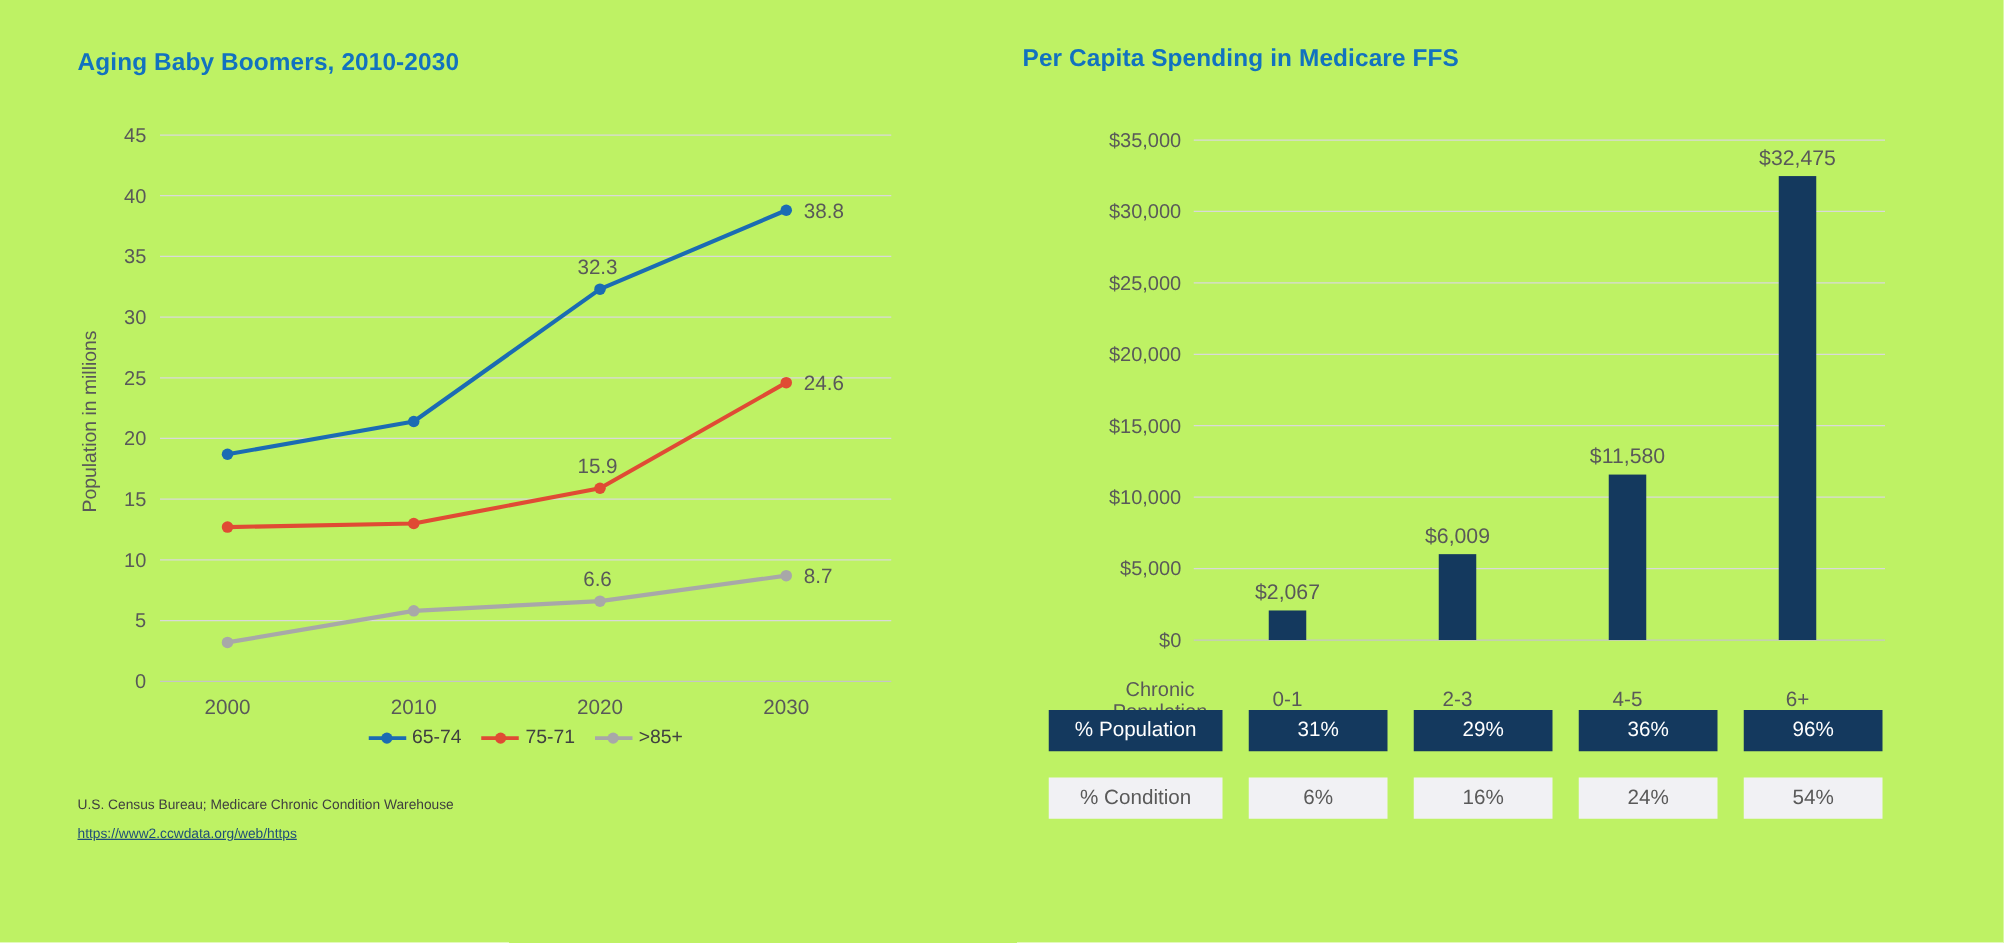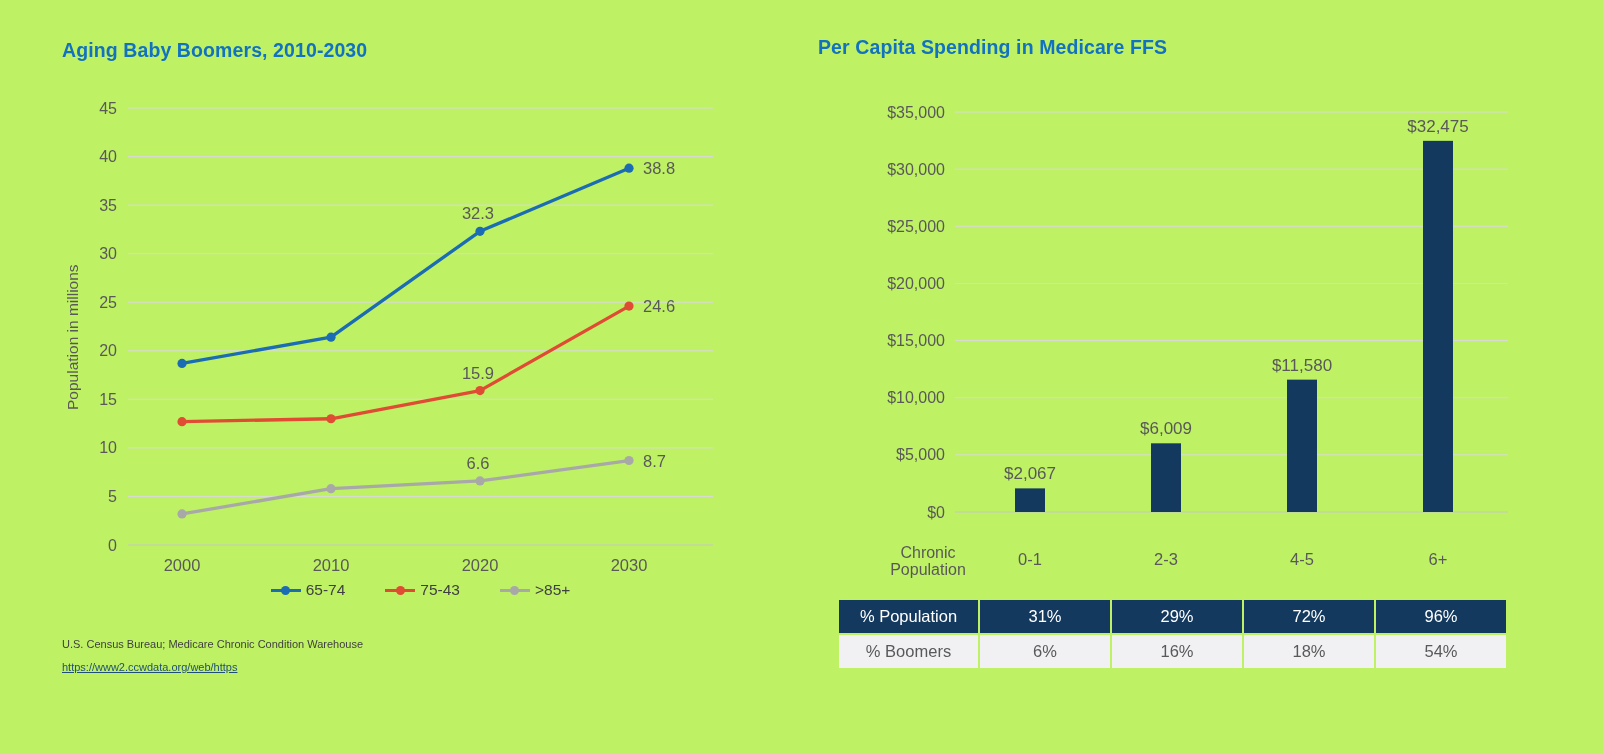--- a/index.html
+++ b/index.html
@@ -15,33 +15,33 @@
   svg{position:absolute;font-family:"Liberation Sans",sans-serif;}
   #lineChart{left:0;top:90px;}
   #barChart{left:830px;top:95px;}
 
   .tick{font-size:16px;fill:#595959;}
   .xtick{font-size:16.5px;fill:#595959;}
   .dlabel{font-size:16.5px;fill:#595959;}
   .blabel{font-size:17px;fill:#595959;}
 
   .legend{position:absolute;left:128px;top:581px;width:585px;display:flex;justify-content:center;
-          gap:40px;align-items:center;font-size:15.5px;color:#404040;}
+          gap:16px;align-items:center;font-size:15.5px;color:#404040;}
   .legend-item{display:flex;align-items:center;gap:5px;}
   .lmark{display:inline-block;width:30px;height:3px;position:relative;}
   .lmark::after{content:"";position:absolute;left:10.5px;top:-3px;width:9px;height:9px;border-radius:50%;background:inherit;}
 
   .source{position:absolute;left:62px;top:633px;font-size:11px;color:#3F3F3F;line-height:23px;}
   .source a{color:#1F4E79;text-decoration:underline;}
 
   .xcap{position:absolute;left:868px;top:544px;width:120px;text-align:center;
         font-size:16px;color:#595959;line-height:17px;}
 
-  .ptable{position:absolute;left:839px;top:600px;width:667px;display:grid;
-          grid-template-columns:139px 1fr 1fr 1fr 1fr;gap:2px;font-size:16.5px;}
+  .ptable{position:absolute;left:839px;top:568px;width:667px;display:grid;
+          grid-template-columns:139px 1fr 1fr 1fr 1fr;gap:21px;font-size:16.5px;}
   .tcell{height:33px;display:flex;align-items:center;justify-content:center;}
   .tcell.hdr{background:#14395E;color:#ffffff;}
   .tcell.lite{background:#F1F1F4;color:#595959;}
 </style>
 </head>
 <body>
 
 <div class="canvas">
 
   <h2 class="chart-title" id="ltitle">Aging Baby Boomers, 2010-2030</h2>
@@ -94,21 +94,21 @@
       <text x="643" y="376.5133333333333" text-anchor="start" class="dlabel">8.7</text>
     </svg>
 
   <div class="legend">
     <span class="legend-item">
       <span class="lmark" style="background: rgb(27, 108, 179);"></span>
       <span>65-74</span>
     </span>
     <span class="legend-item">
       <span class="lmark" style="background: rgb(224, 75, 52);"></span>
-      <span>75-43</span>
+      <span>75-71</span>
     </span>
     <span class="legend-item">
       <span class="lmark" style="background: rgb(168, 168, 168);"></span>
       <span>&gt;85+</span>
     </span>
   </div>
 
   <div class="source">
     <div>U.S. Census Bureau; Medicare Chronic Condition Warehouse</div>
     <a href="#">https://www2.ccwdata.org/web/https</a>
@@ -150,22 +150,22 @@
 
   <div class="xcap">
     <div>Chronic</div>
     <div>Population</div>
   </div>
 
   <div class="ptable">
     <div class="tcell hdr">% Population</div>
     <div class="tcell hdr">31%</div>
     <div class="tcell hdr">29%</div>
-    <div class="tcell hdr">72%</div>
+    <div class="tcell hdr">36%</div>
     <div class="tcell hdr">96%</div>
-    <div class="tcell lite">% Boomers</div>
+    <div class="tcell lite">% Condition</div>
     <div class="tcell lite">6%</div>
     <div class="tcell lite">16%</div>
-    <div class="tcell lite">18%</div>
+    <div class="tcell lite">24%</div>
     <div class="tcell lite">54%</div>
   </div>
 
 </div>
 
 </body></html>

